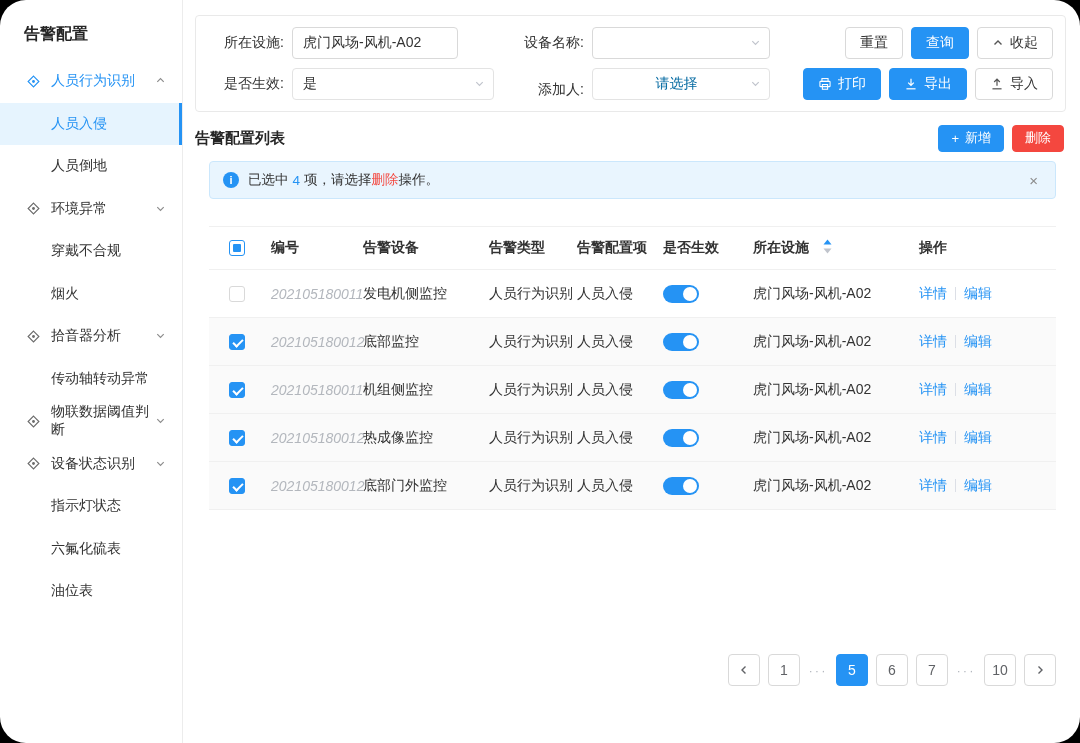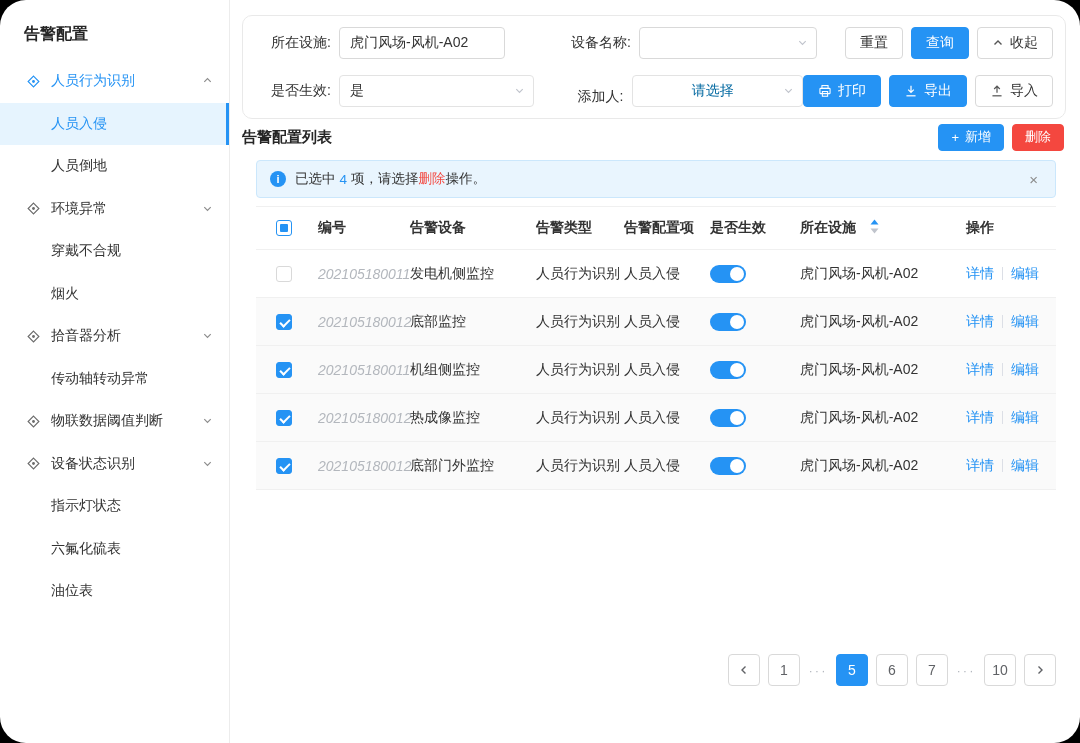--- a/index.html
+++ b/index.html
@@ -10,73 +10,73 @@
     --input-border:#d9d9d9;
     --text:#333;
     --text-gray:#b3b7bd;
   }
   *{box-sizing:border-box;margin:0;padding:0;font-family:"Liberation Sans","DejaVu Sans",sans-serif;}
   html,body{width:1080px;height:743px;}
   body{background:#000;}
   .app{width:1080px;height:743px;background:#fff;border-radius:26px;overflow:hidden;display:flex;}
 
   
-  .sidebar{width:230px;flex-shrink:0;border-right:1px solid #ececec;padding-top:24px;display:flex;flex-direction:column;}
+  .sidebar{width:183px;flex-shrink:0;border-right:1px solid #ececec;padding-top:24px;display:flex;flex-direction:column;}
   .sb-title{font-size:16px;font-weight:700;color:#262626;margin:0 0 16px 24px;line-height:20px;}
   .sb-nav{display:flex;flex-direction:column;}
   .sb-item{height:42.5px;display:flex;align-items:center;font-size:14px;color:var(--text);cursor:pointer;position:relative;}
   .sb-item.parent{padding-left:27px;}
   .sb-item.parent .diamond{width:13px;height:13px;color:#6b6b6b;flex-shrink:0;}
   .sb-item.parent.active{color:var(--blue);}
   .sb-item.parent.active .diamond{color:var(--blue);}
   .sb-item.parent .lbl{margin-left:11px;}
   .sb-item.parent .caret{margin-left:auto;margin-right:16px;color:#8c8c8c;}
   .sb-item.child{padding-left:51px;}
   .sb-item.child.selected{background:var(--blue-light-bg);color:var(--blue);box-shadow:inset -3px 0 0 var(--blue);}
 
   
   .main{flex:1;display:flex;flex-direction:column;padding:15px 14px 0 12px;min-width:0;}
 
   
-  .filter-panel{border:1px solid var(--border);border-radius:10px;padding:11px 12px;display:flex;flex-direction:column;gap:16px;}
+  .filter-panel{border:1px solid var(--border);border-radius:4px;padding:11px 12px;display:flex;flex-direction:column;gap:9px;}
   .f-row{display:flex;align-items:center;}
   .f-label{width:76px;text-align:right;font-size:14px;color:var(--text);margin-right:8px;flex-shrink:0;}
   .f-label.second{margin-left:50px;}
   .f-row.r2 .f-label.second{margin-left:14px;margin-top:12px;}
   .f-input{width:166px;height:32px;border:1px solid var(--input-border);border-radius:4px;padding:0 10px;font-size:14px;color:var(--text);outline:none;background:#fff;}
   .f-select{height:32px;border:1px solid var(--input-border);border-radius:4px;padding:0 8px 0 10px;font-size:14px;color:var(--text);background:#fff;display:flex;align-items:center;cursor:pointer;}
   .f-select .sel-text{flex:1;white-space:nowrap;overflow:hidden;}
   .f-select .sel-caret{color:#c0c4cc;flex-shrink:0;}
   .f-select.w178{width:178px;}
   .f-select.w202{width:202px;}
   .f-select.placeholder .sel-text{color:#0369a1;text-align:center;}
   .f-select.soft{border-color:#e3e3e3;}
   .f-actions{margin-left:auto;display:flex;gap:8px;}
   .btn{height:32px;padding:0 14px;border-radius:4px;font-size:14px;display:inline-flex;align-items:center;justify-content:center;gap:6px;border:1px solid var(--input-border);background:#fff;color:var(--text);cursor:pointer;white-space:nowrap;}
   .btn.primary{background:var(--blue);border-color:var(--blue);color:#fff;}
   .btn .bicon{display:inline-flex;align-items:center;}
 
   
-  .list-header{display:flex;align-items:center;margin-top:4px;height:28px;}
+  .list-header{display:flex;align-items:center;margin-top:12px;height:28px;}
   .list-title{font-size:15px;font-weight:700;color:#262626;}
   .list-actions{margin-left:auto;display:flex;gap:8px;margin-right:2px;}
   .btn.small{height:27px;padding:0 12px;font-size:13px;}
   .btn.danger{background:var(--danger);border-color:var(--danger);color:#fff;}
 
   .content{display:flex;flex-direction:column;flex:1;margin:9px 10px 0 14px;min-height:0;}
 
   
   .banner{height:38px;background:#e9f5fe;border:1px solid #cbe7fc;border-radius:4px;display:flex;align-items:center;padding:0 13px;font-size:13.5px;color:var(--text);flex-shrink:0;}
   .info-icon{width:16px;height:16px;border-radius:50%;background:var(--blue);color:#fff;font-size:11px;font-weight:700;display:flex;align-items:center;justify-content:center;margin-right:9px;flex-shrink:0;font-style:normal;}
   .banner .count{color:var(--blue);margin:0 4px;}
   .banner .hl-danger{color:var(--danger);}
   .banner-close{margin-left:auto;color:#8c8c8c;font-size:15px;cursor:pointer;line-height:1;padding:2px 4px;background:none;border:none;}
 
   
-  .table{margin-top:8px;}
+  .table{margin-top:27px;}
   .t-row{display:grid;grid-template-columns:62px 92px 126px 88px 86px 90px 166px 1fr;align-items:center;height:48px;border-bottom:1px solid #f0f0f0;font-size:14px;color:var(--text);}
   .t-row.t-head{height:44px;border-top:1px solid #f0f0f0;font-weight:700;color:#333;}
   .t-row.checked-row{background:#fafafa;}
   .cell{display:flex;align-items:center;min-width:0;}
   .cell.cb{padding-left:20px;}
   .cell.id{color:var(--text-gray);font-style:italic;}
   .cell.head-fac{gap:14px;}
   .checkbox{width:16px;height:16px;border:1px solid var(--input-border);border-radius:3px;background:#fff;position:relative;cursor:pointer;display:inline-block;flex-shrink:0;}
   .checkbox.checked{background:var(--blue);border-color:var(--blue);}
   .checkbox.checked::after{content:"";position:absolute;left:5px;top:2px;width:4px;height:8px;border:solid #fff;border-width:0 2px 2px 0;transform:rotate(45deg);}

